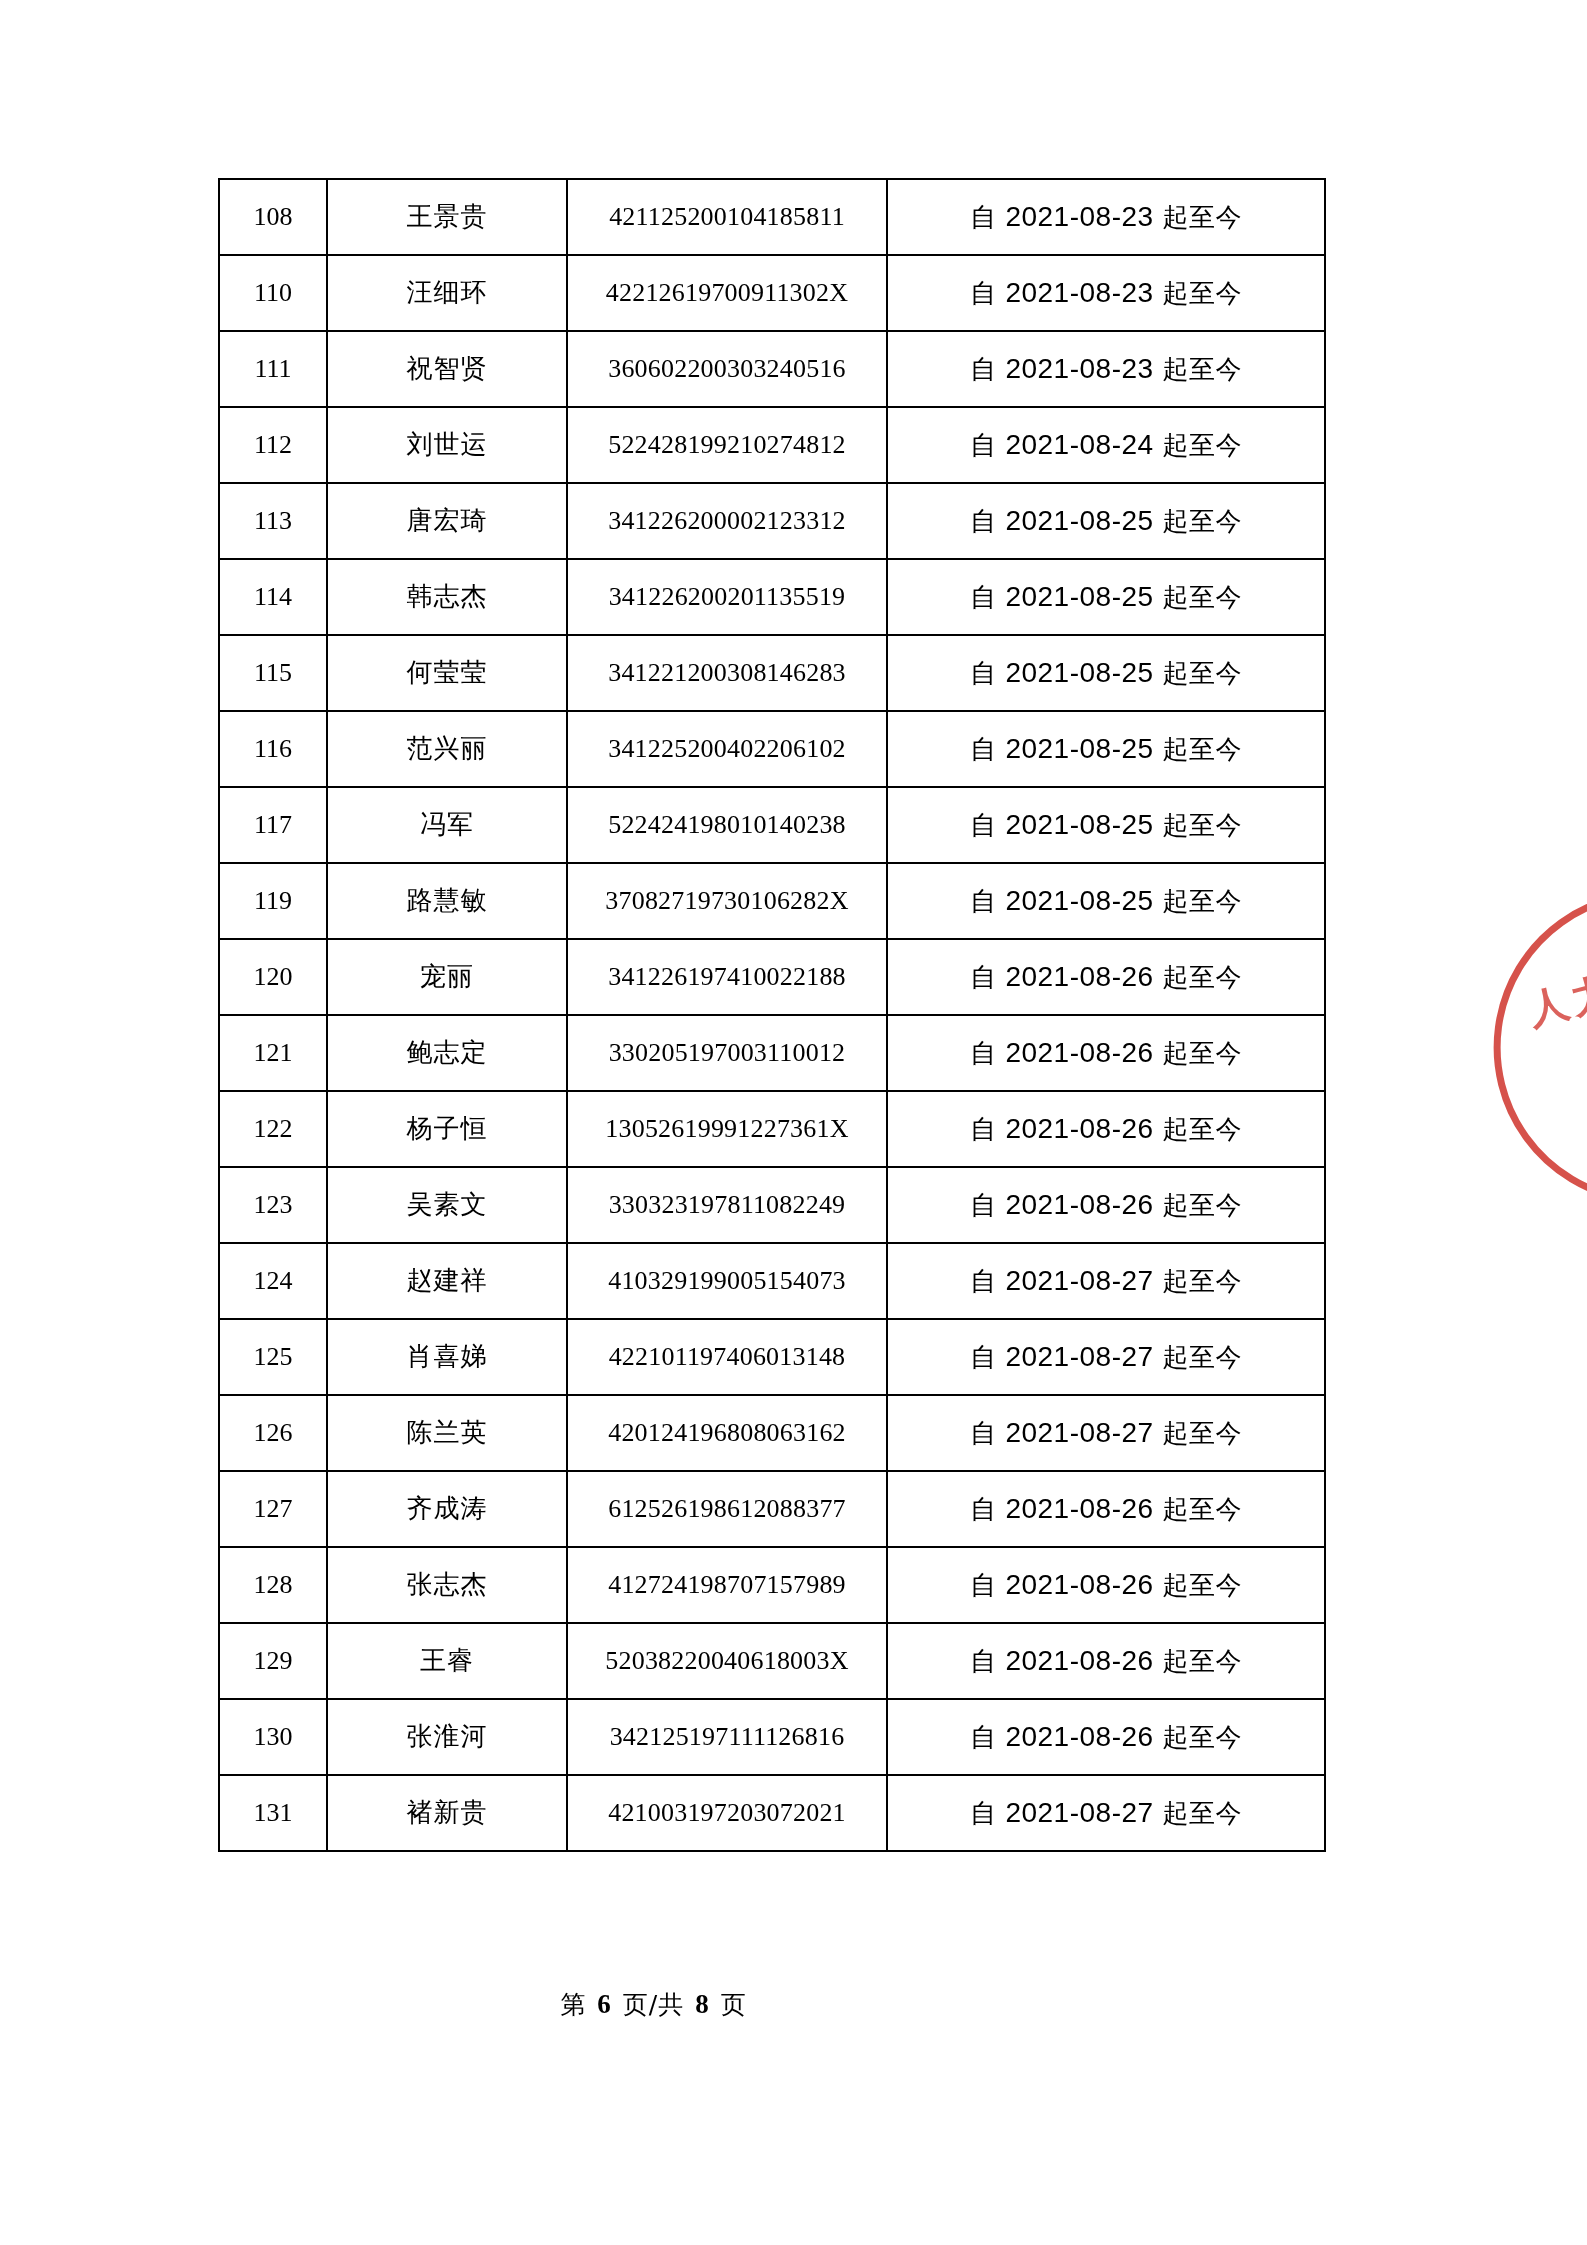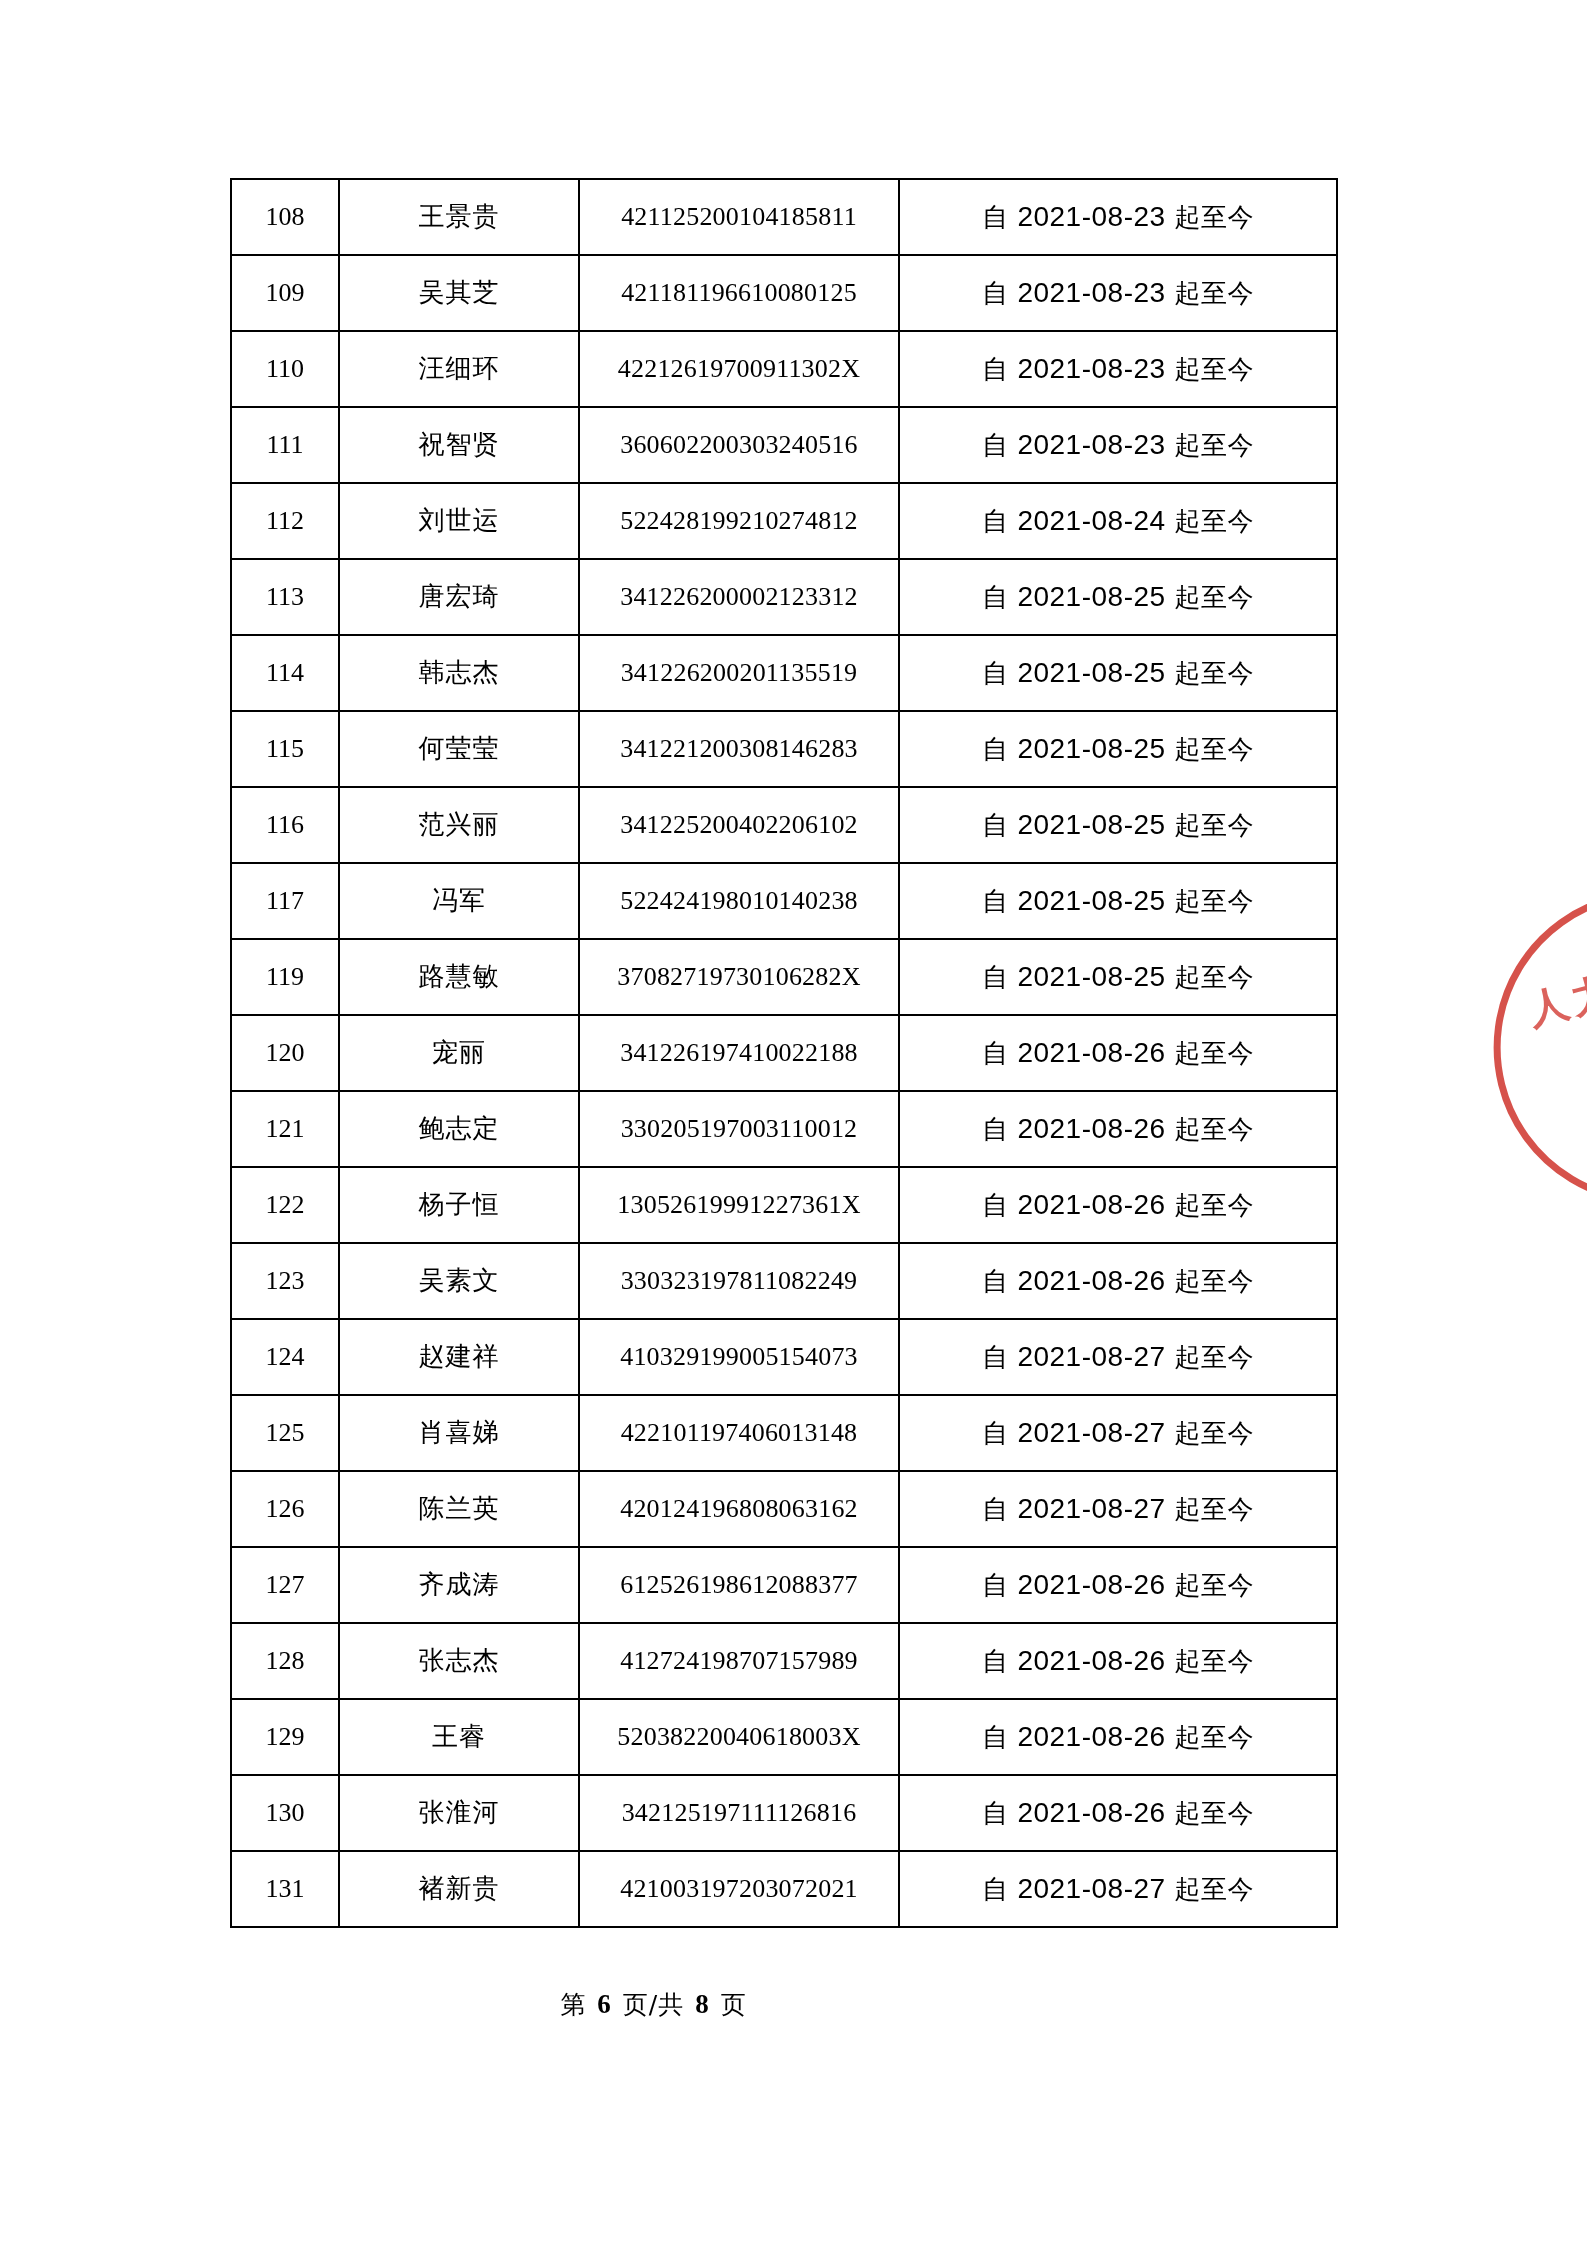--- a/index.html
+++ b/index.html
@@ -13,21 +13,21 @@
   }
   .page {
     position: relative;
     width: 1587px;
     height: 2245px;
     background: #ffffff;
     overflow: hidden;
   }
   .doc-table {
     position: absolute;
-    left: 230px;
+    left: 218px;
     top: 178px;
     width: 1106px;
     border-collapse: collapse;
     table-layout: fixed;
   }
   .doc-table td {
     border: 2px solid #000000;
     height: 74px;
     vertical-align: middle;
     text-align: center;
@@ -132,26 +132,20 @@
       <col class="col-period">
     </colgroup>
     <tbody>
       <tr>
         <td class="cell-idx">108</td>
         <td class="cell-name">王景贵</td>
         <td class="cell-id">421125200104185811</td>
         <td class="cell-period"><span>自</span> <span class="num">2021-08-23</span> <span>起至今</span></td>
       </tr>
       <tr>
-        <td class="cell-idx">109</td>
-        <td class="cell-name">吴其芝</td>
-        <td class="cell-id">421181196610080125</td>
-        <td class="cell-period"><span>自</span> <span class="num">2021-08-23</span> <span>起至今</span></td>
-      </tr>
-      <tr>
         <td class="cell-idx">110</td>
         <td class="cell-name">汪细环</td>
         <td class="cell-id">42212619700911302X</td>
         <td class="cell-period"><span>自</span> <span class="num">2021-08-23</span> <span>起至今</span></td>
       </tr>
       <tr>
         <td class="cell-idx">111</td>
         <td class="cell-name">祝智贤</td>
         <td class="cell-id">360602200303240516</td>
         <td class="cell-period"><span>自</span> <span class="num">2021-08-23</span> <span>起至今</span></td>

